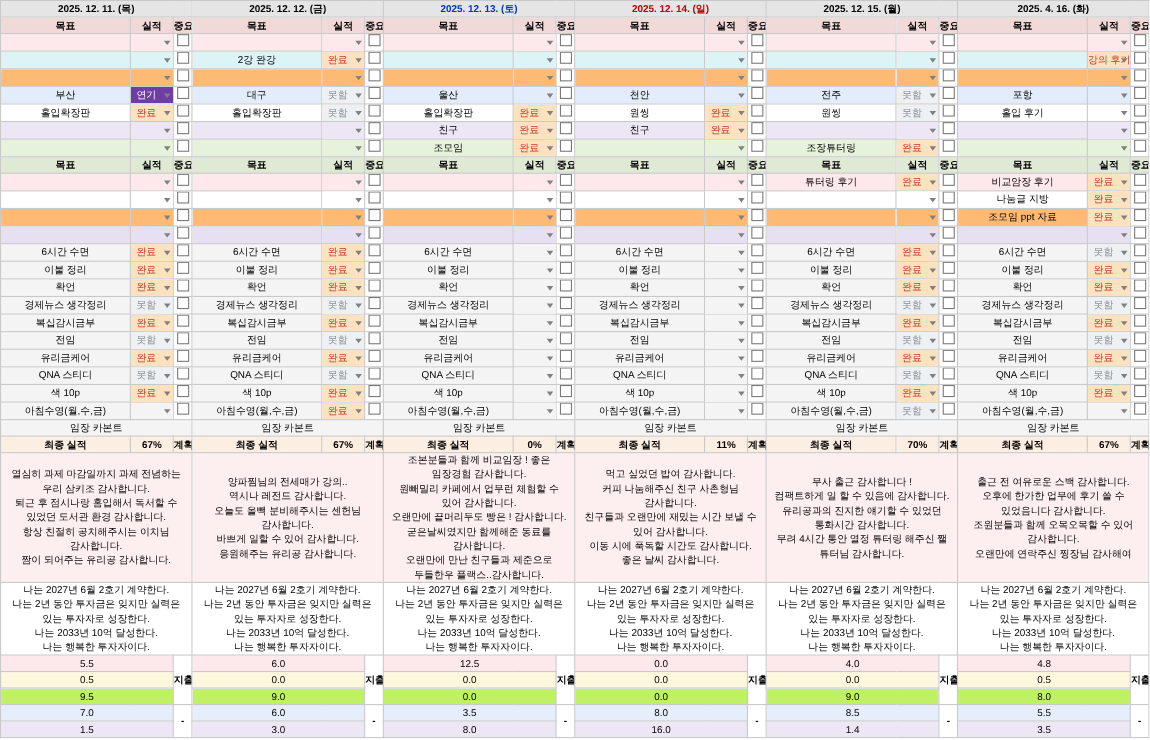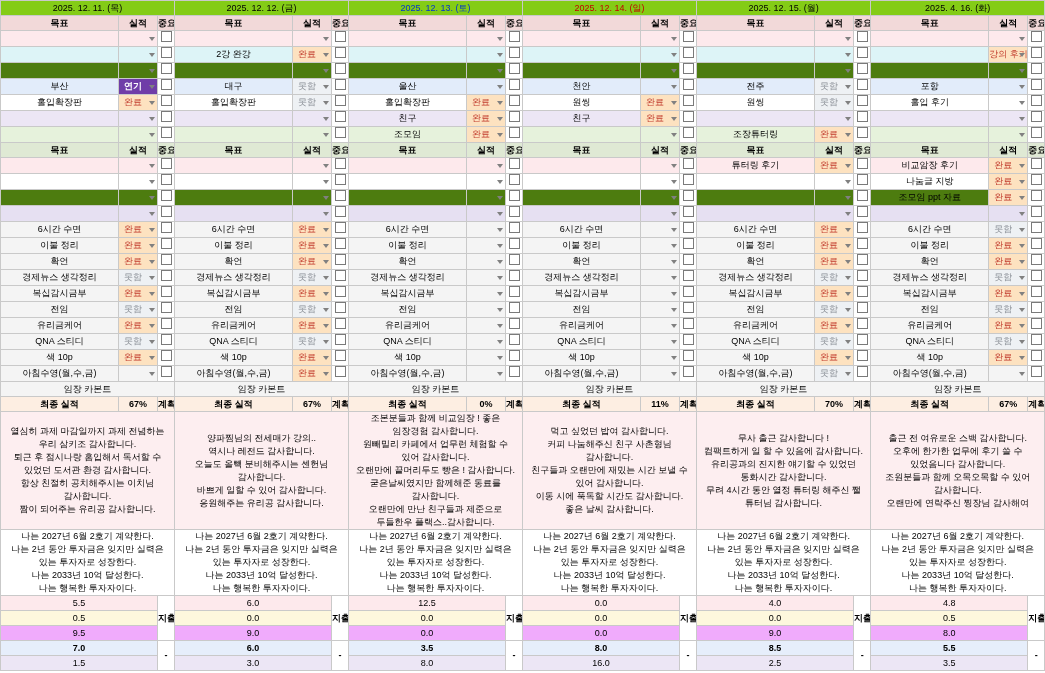--- a/index.html
+++ b/index.html
@@ -1,48 +1,48 @@
 <!DOCTYPE html>
 <html><head>
 <meta charset="utf-8">
 <style>
   html,body{margin:0;padding:0;background:#fff;}
   body{font-family:"Liberation Sans","DejaVu Sans",sans-serif;font-size:9px;color:#000;}
   #sheet{width:1045px;height:673px;overflow:hidden;position:relative;}
   table.grid{border-collapse:collapse;table-layout:fixed;width:1045px;}
   table.grid td{border:1px solid #c9c9c9;padding:0;height:14px;line-height:13px;text-align:center;vertical-align:middle;font-size:9px;overflow:hidden;white-space:nowrap;}
-  .dayhdr{font-weight:normal;font-size:10px;background:#84cc16;height:17px;}
+  .dayhdr{font-weight:bold;font-size:10px;background:#e5e5e5;height:17px;}
   .colhdr{font-weight:bold;background:#f2d9d9;height:15px;}
   .colhdr.g{background:#dfe9d4;}
   .chk{background:#fff;}
   .chkbox{display:inline-block;width:9px;height:9px;border:1px solid #7a7a7a;background:#fff;}
   .sel{position:relative;padding-right:10px !important;}
   .caret{position:absolute;right:2px;top:50%;transform:translateY(-50%);width:0;height:0;border-left:3px solid transparent;border-right:3px solid transparent;border-top:4px solid #808080;}
   .g-pink{background:#fde9ec;}
   .g-cyan{background:#ddf4f7;}
-  .g-yellow{background:#4d7c0f;}
+  .g-yellow{background:#fdba74;}
   .g-blue{background:#e2ecfa;}
   .g-white{background:#ffffff;}
   .g-green{background:#e6f2dc;}
   .g-lav{background:#ece6f5;}
   .g-purp{background:#e6e0f2;}
   .g-gray{background:#f4f4f4;}
   .g-peach{background:#fdeee2;}
   .val-done{background:#fde2c0;color:#c0392b;font-weight:normal;}
   .val-part{background:#eef1f4;color:#8a8f96;}
-  .val-yeon{background:#6f3da8;color:#fff;font-weight:bold;}
+  .val-yeon{background:#6f3da8;color:#fff;font-weight:normal;}
   .memo{vertical-align:top;text-align:center;font-size:8.5px;line-height:12px;white-space:normal;padding:3px 2px;}
   .memo.pink{background:#fdeef0;}
   .aff{vertical-align:top;text-align:center;font-size:8.5px;line-height:12px;white-space:normal;padding:3px 2px;background:#ffffff;}
   .totrow td{font-weight:bold;height:15px;}
   .num{font-size:9.5px;}
   .r-pink{background:#fde9ec;}
   .r-yellow{background:#fdf7dd;}
-  .r-gray{background:#f0abfc;}
-  .r-blue{background:#e6eefb;font-weight:bold;}
+  .r-gray{background:#bef264;}
+  .r-blue{background:#e6eefb;}
   .r-purple{background:#ece6f5;}
   .sumcell{background:#fff;font-weight:bold;}
 </style>
 </head>
 <body>
 
 <div id="sheet">
   <table class="grid">
     <colgroup>
       <col style="width:118px">
@@ -818,18 +818,18 @@
           <td class="num r-blue" colspan="2">8.5</td>
           <td class="sumcell" rowspan="2">-</td>
           <td class="num r-blue" colspan="2">5.5</td>
           <td class="sumcell" rowspan="2">-</td>
         </tr>
         <tr>
           <td class="num r-purple" colspan="2">1.5</td>
           <td class="num r-purple" colspan="2">3.0</td>
           <td class="num r-purple" colspan="2">8.0</td>
           <td class="num r-purple" colspan="2">16.0</td>
-          <td class="num r-purple" colspan="2">2.5</td>
+          <td class="num r-purple" colspan="2">1.4</td>
           <td class="num r-purple" colspan="2">3.5</td>
         </tr>
       </tbody>
   </table>
 </div>
 
 </body></html>

